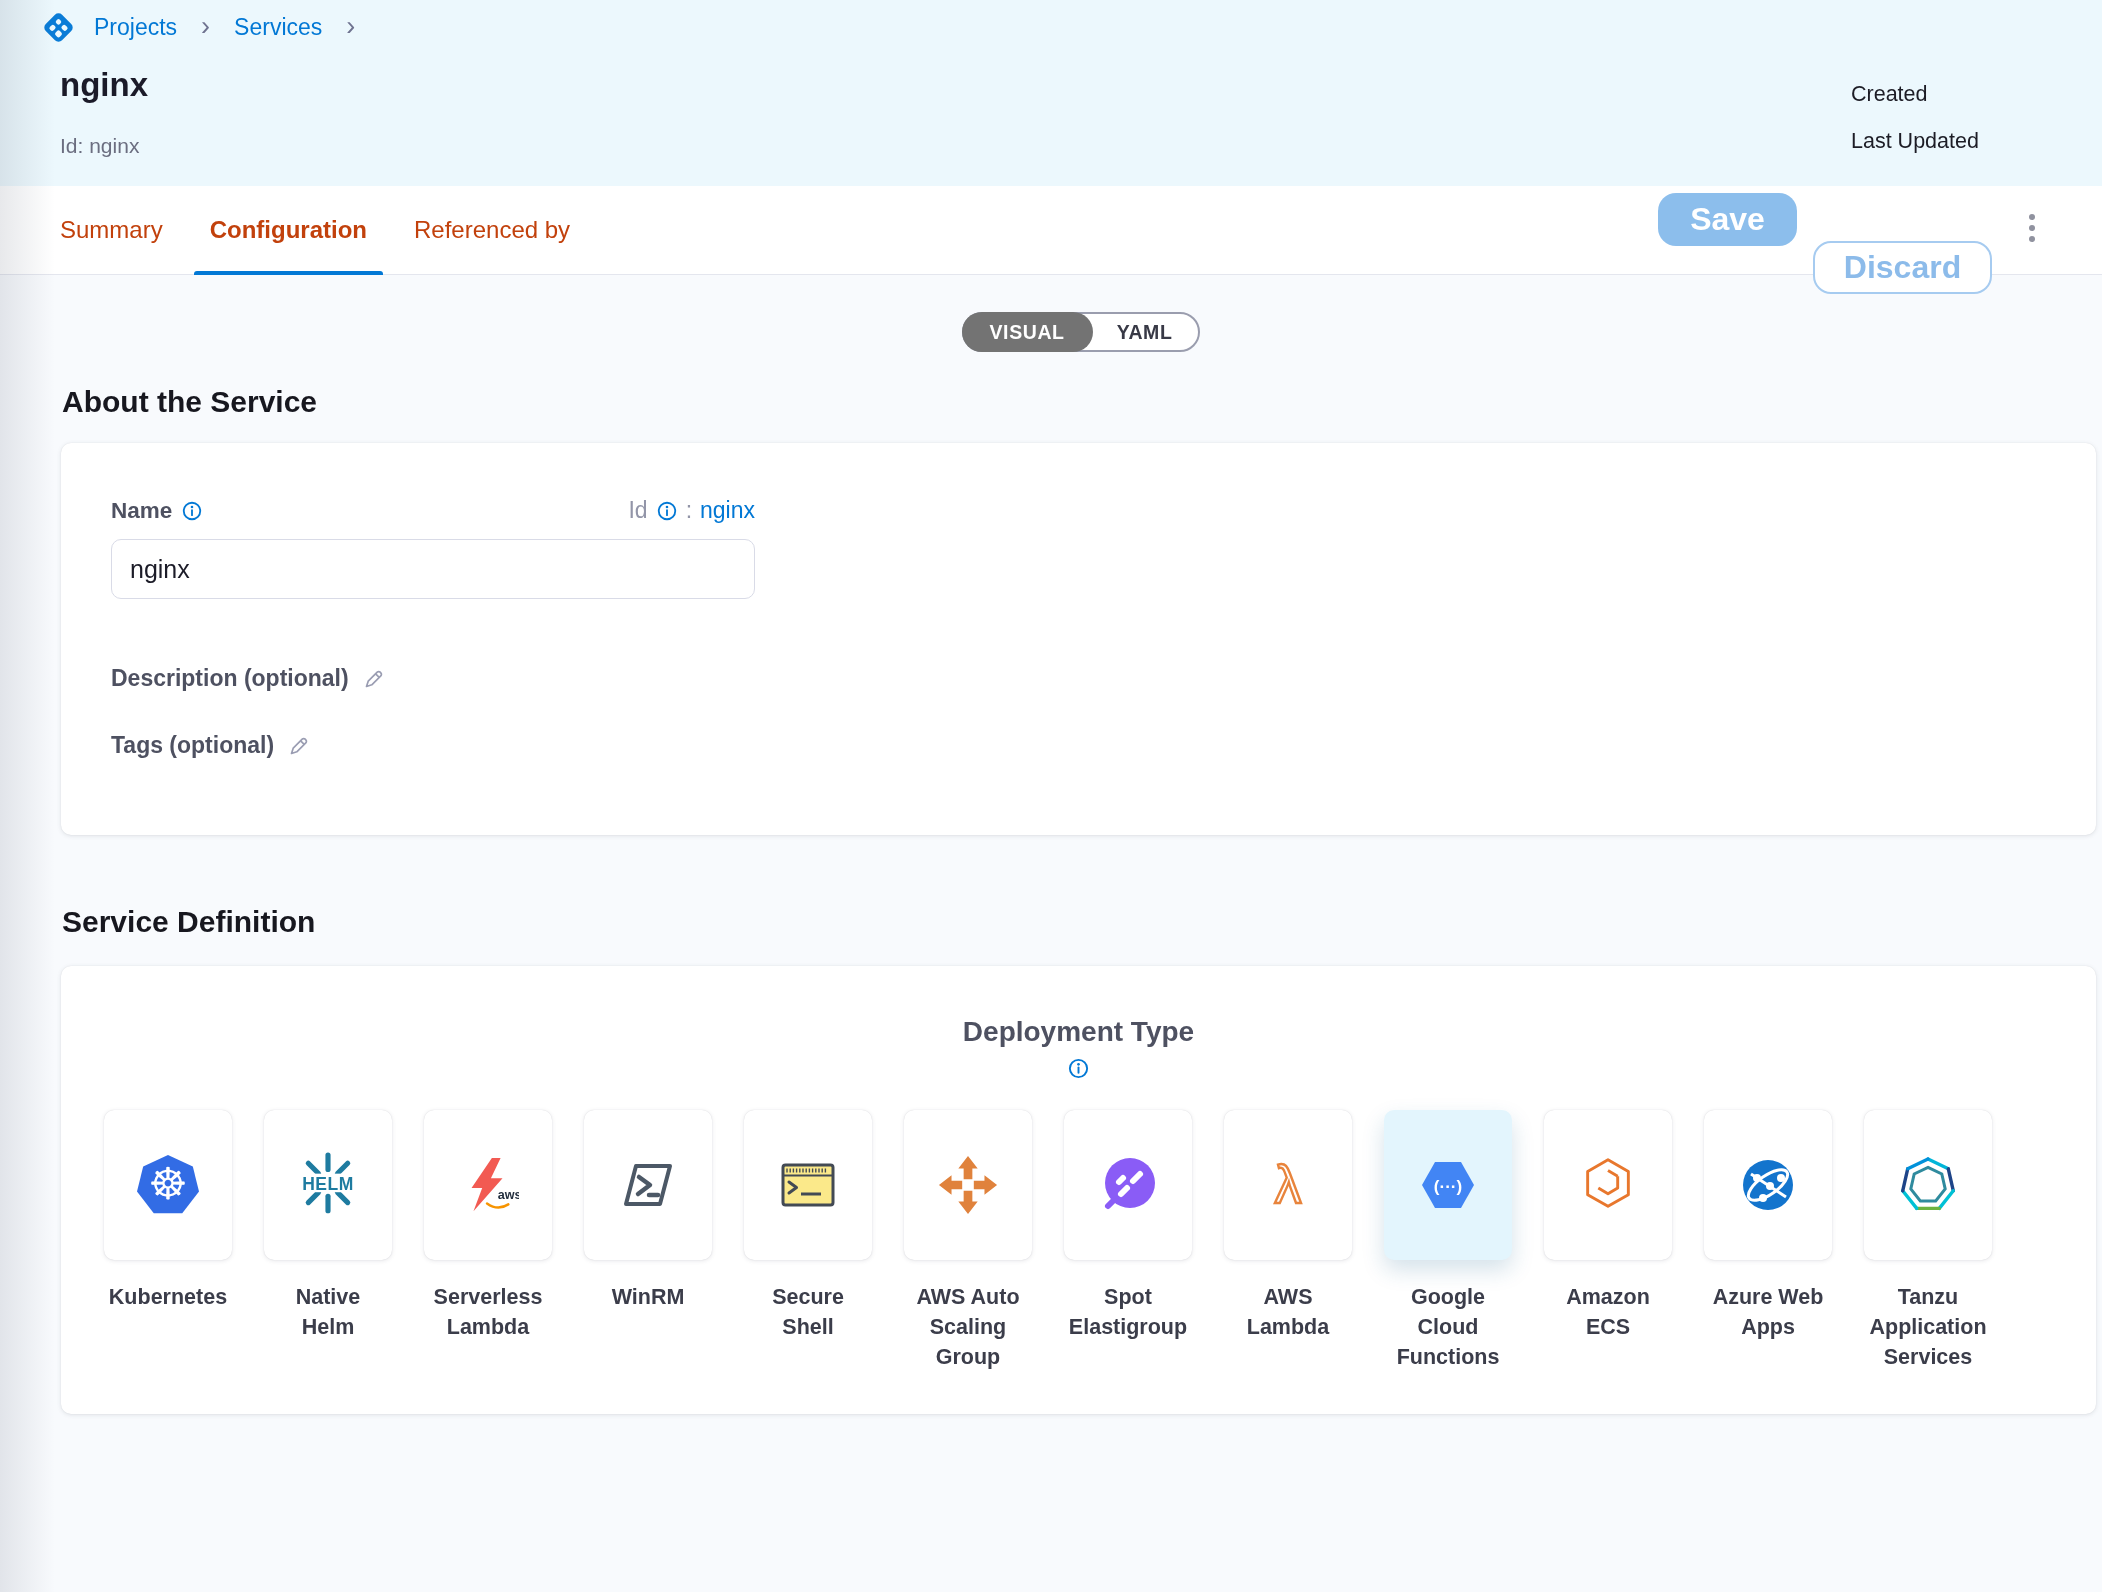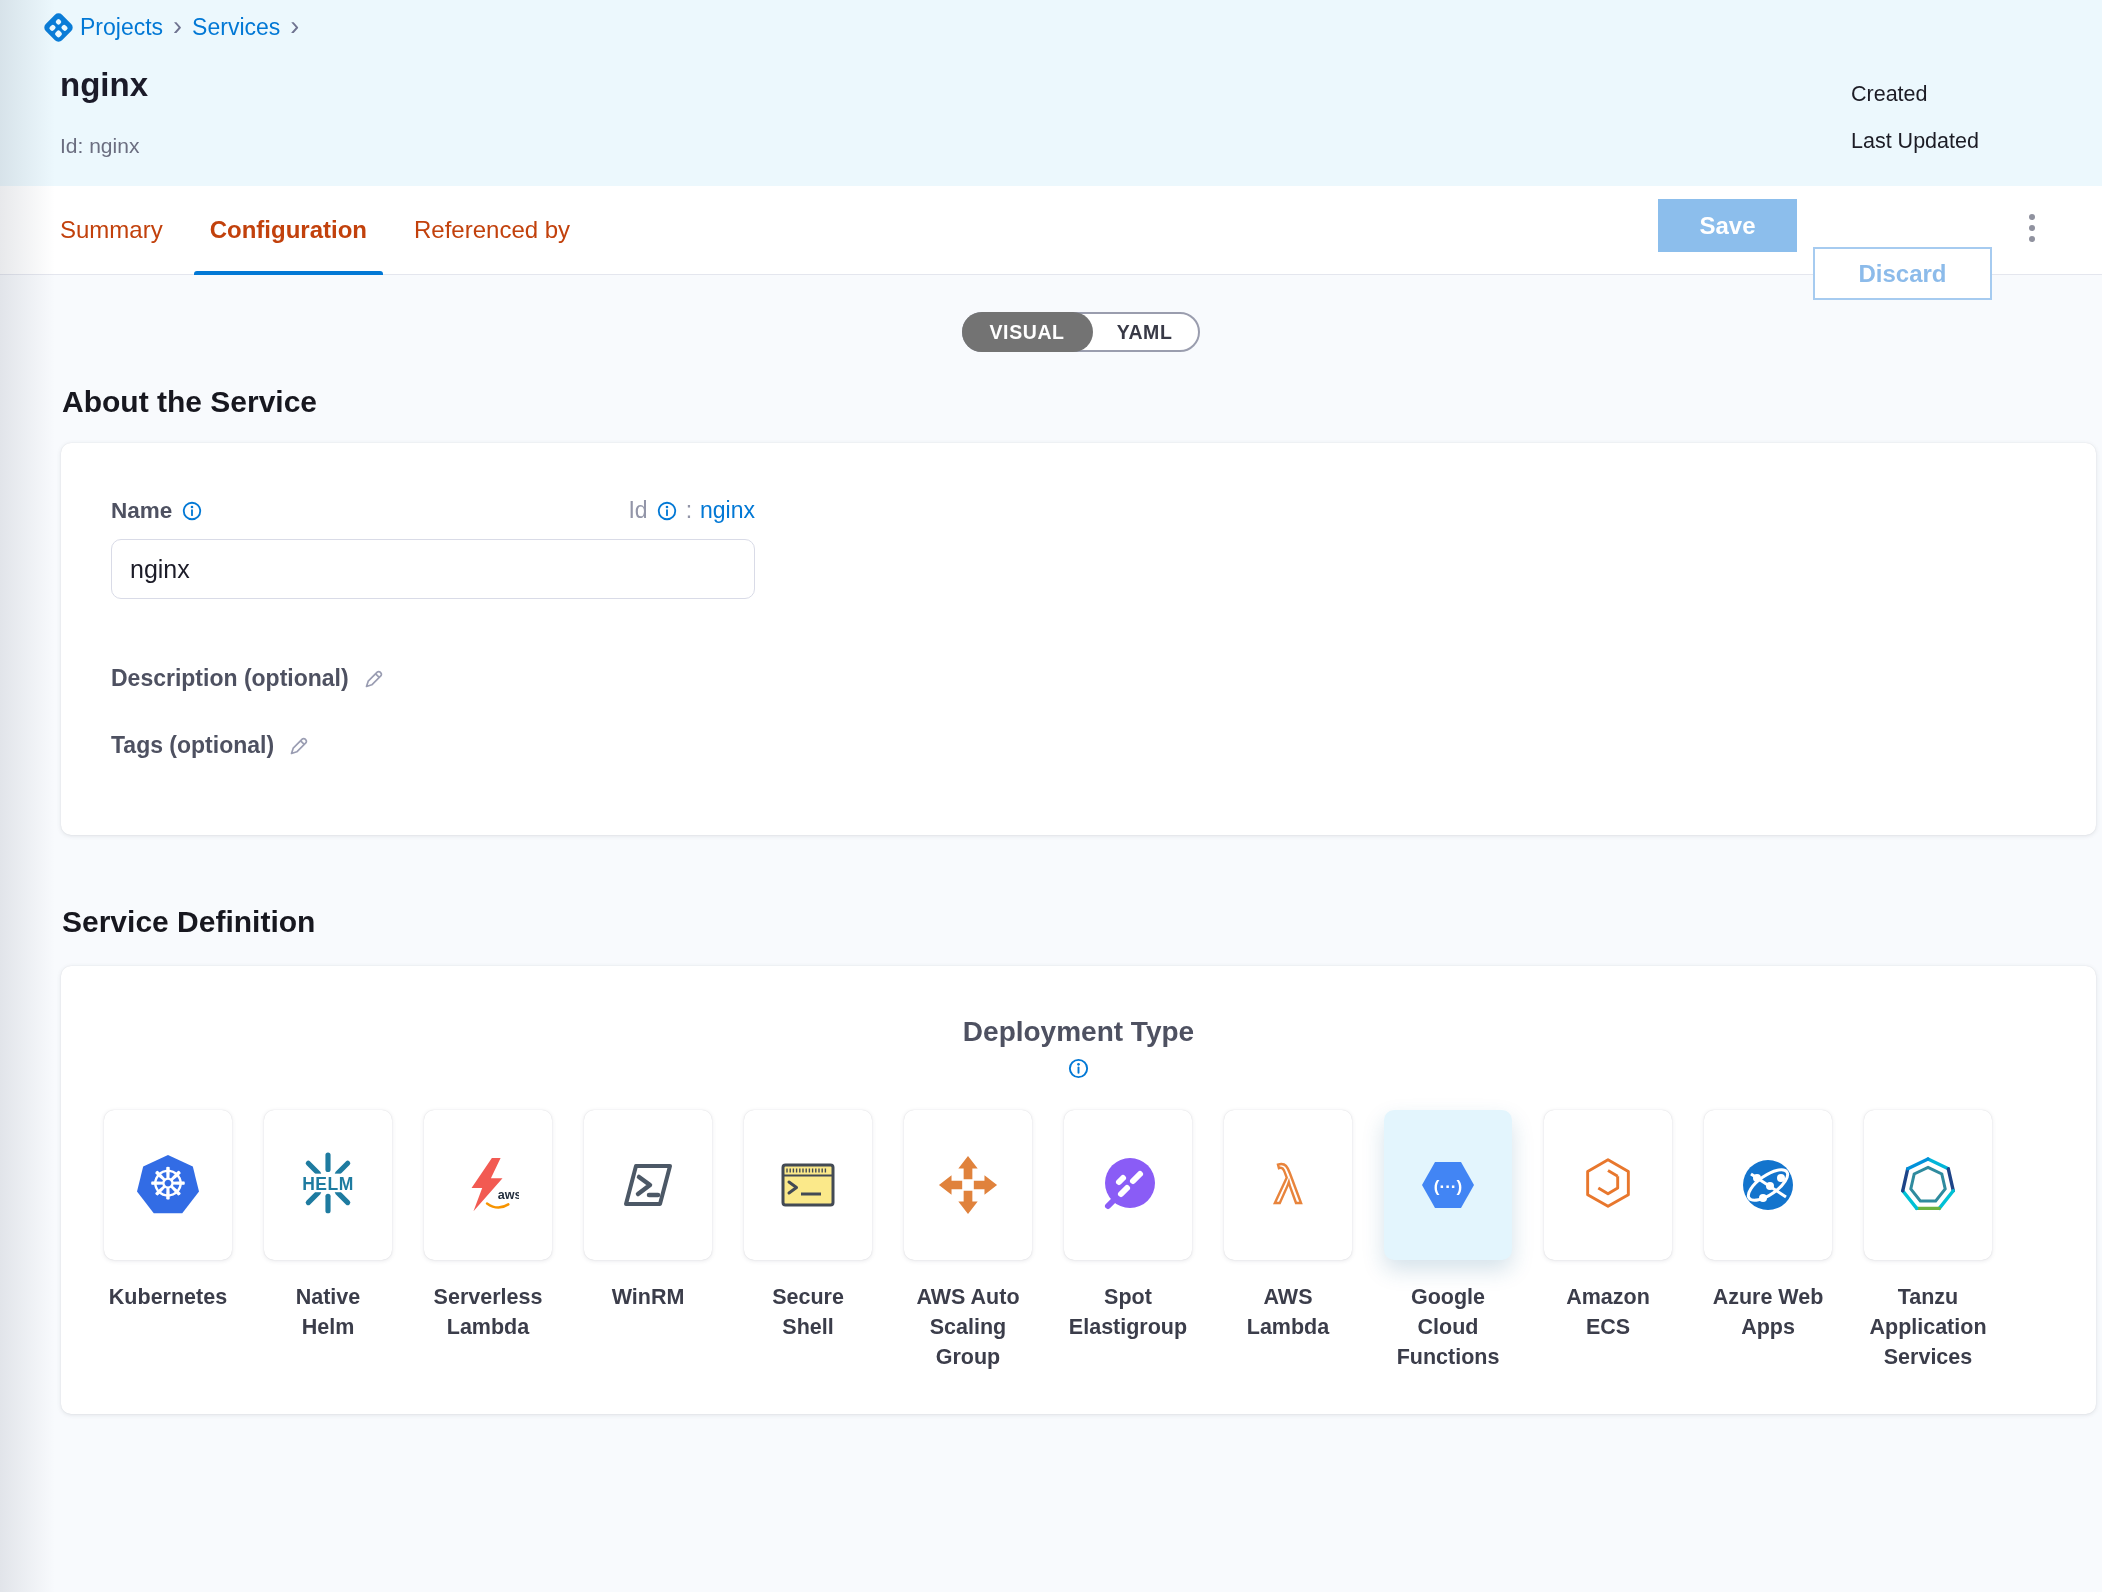--- a/index.html
+++ b/index.html
@@ -6,38 +6,38 @@
   html,body { width:2102px; height:1592px; }
   body {
     font-family:"Liberation Sans", sans-serif;
     background:#f8fafd;
     position:relative;
     overflow:hidden;
     color:#1c1c28;
   }
   
   .header { position:relative; width:100%; height:186px; background:#ecf8fd; }
-  .breadcrumb { position:absolute; left:47px; top:14px; display:flex; align-items:center; gap:10px; }
+  .breadcrumb { position:absolute; left:47px; top:14px; display:flex; align-items:center; gap:24px; }
   .crumb-logo { width:23px; height:23px; background:#0a7cd7; border-radius:5px; transform:rotate(45deg);
     display:grid; grid-template-columns:1fr 1fr; grid-template-rows:1fr 1fr; gap:2.5px; padding:4.5px; }
   .crumb-logo i { background:#ecf8fd; border-radius:2px; display:block; }
   .crumb-link { color:#0278d5; font-size:23px; text-decoration:none; cursor:pointer; }
   .crumb-sep { color:#6f7390; font-size:27px; line-height:20px; margin-top:-4px; }
   .page-title { position:absolute; left:60px; top:66px; font-size:33px; font-weight:600; color:#1b1b29; }
   .page-id { position:absolute; left:60px; top:134px; font-size:21px; color:#6b6e80; }
   .hdr-meta { position:absolute; left:1851px; top:82px; font-size:21.5px; color:#1d1d26; }
   .hdr-meta div { height:22px; margin-bottom:25px; }
   
   .tabbar { position:relative; width:100%; height:89px; background:#ffffff; border-bottom:1px solid #e4e6ee; }
   .tabs { display:flex; gap:47px; padding-left:60px; height:100%; align-items:stretch; }
   .tab { display:flex; align-items:center; font-size:24px; color:#c2410c; position:relative; cursor:pointer; }
   .tab.active { font-weight:700; }
   .tab.active::after { content:""; position:absolute; left:-16px; right:-16px; bottom:-1px; height:4px;
     background:#0278d5; border-radius:3px 3px 0 0; }
-  .btn { position:absolute; top:13px; height:53px; border-radius:0; font-weight:700; font-size:24px;
+  .btn { position:absolute; top:7px; height:53px; border-radius:18px; font-weight:700; font-size:32px;
     display:flex; align-items:center; justify-content:center; cursor:pointer; font-family:inherit; border:none; }
   .btn-save { left:1658px; width:139px; background:#8cbeec; color:#ffffff; }
   .btn-discard { left:1813px; width:179px; background:#ffffff; border:2px solid #a6cbf0; color:#8cbbea;margin-top:48px; }
   .kebab { position:absolute; left:2010px; top:18px; width:44px; height:48px; display:flex; flex-direction:column;
     align-items:center; justify-content:center; gap:5px; cursor:pointer; background:none; border:none; }
   .kebab i { width:6px; height:6px; border-radius:50%; background:#90929f; }
   
   .toggle { margin:37px auto 0; transform:translateX(30px); width:max-content; height:40px; display:flex;
     border:2px solid #9a9dae; border-radius:22px; background:#fff; }
   .seg { display:flex; align-items:center; padding:0 26px; font-size:19.5px; font-weight:700;

